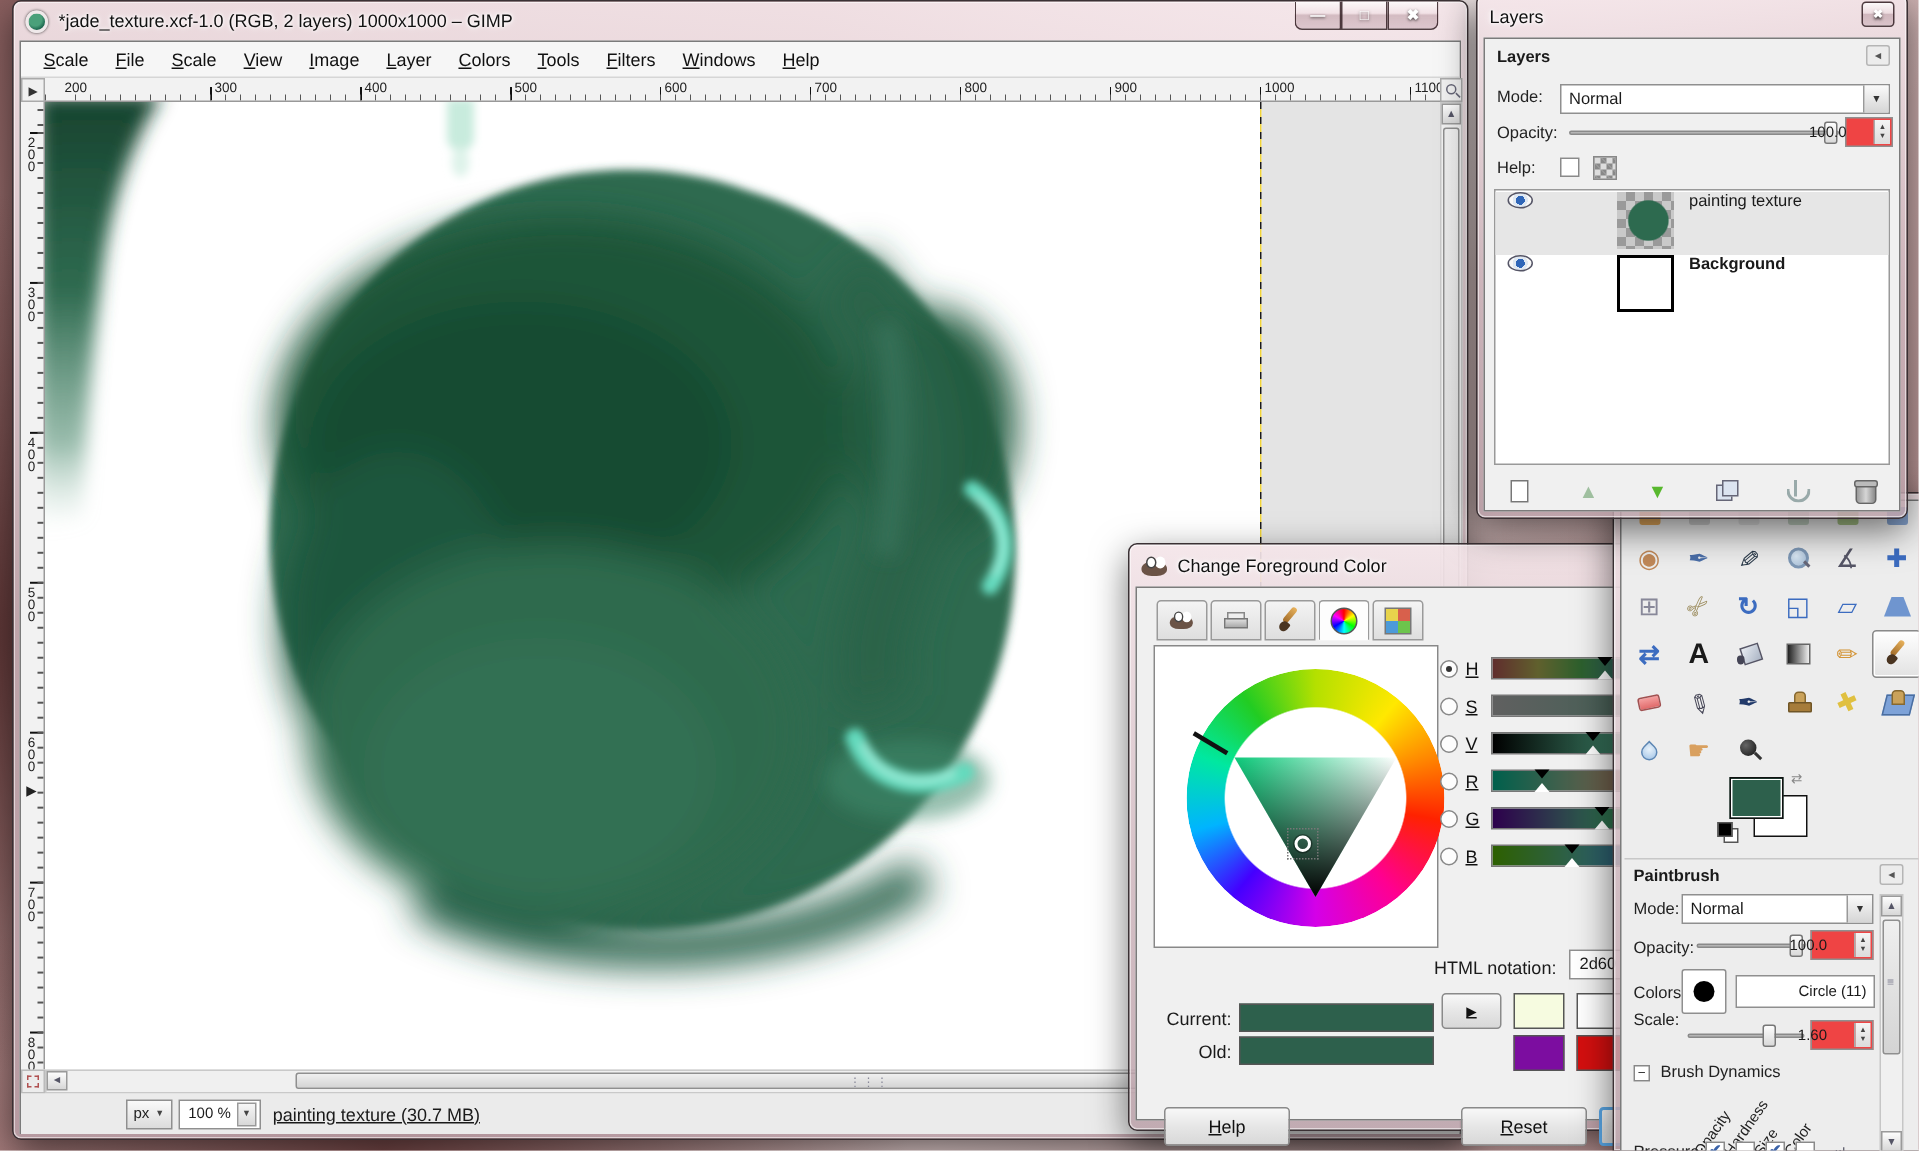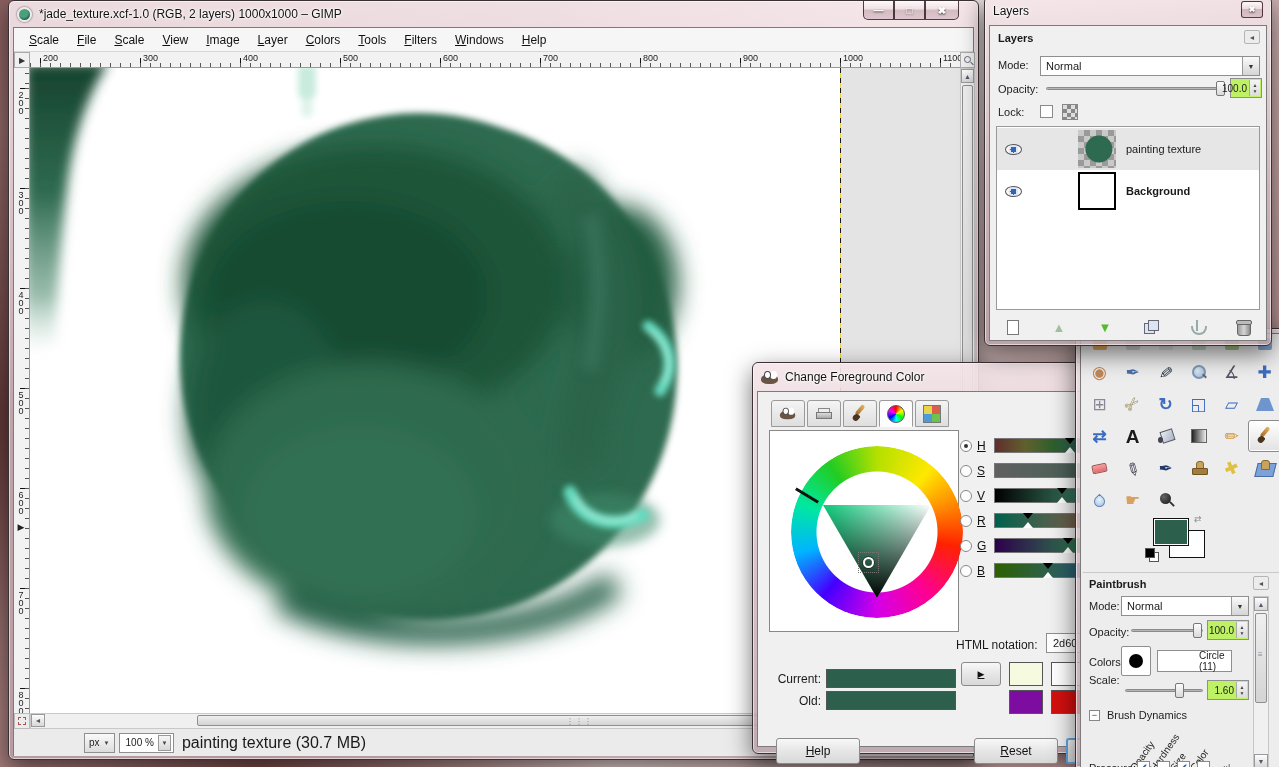--- a/index.html
+++ b/index.html
@@ -67,36 +67,36 @@
   .zoombox{ height:20px; border:1px solid #8f8f8f; background:#fff; display:flex; align-items:center; font-size:10px; padding:0 2px 0 6px; }
   .zoombox .dd{ width:13px; height:16px; margin-left:4px; background:linear-gradient(180deg,#f6f6f6,#d8d8d8); border:1px solid #999; font-size:6px; color:#444; display:flex;align-items:center;justify-content:center; }
 
   
   .glabel{ font-size:11px; color:#222; }
   .gcombo{ position:absolute; height:20px; background:#fff; border:1px solid #8f8f8f; font-size:11px; display:flex; align-items:center; padding-left:5px; }
   .gcombo .dbtn{ position:absolute; right:0; top:0; width:17px; height:18px; background:linear-gradient(180deg,#fafafa,#d5d5d5); border-left:1px solid #999; color:#333; font-size:7px; display:flex; align-items:center; justify-content:center; }
   .slider{ position:absolute; height:16px; }
   .slider .track{ position:absolute; left:0; right:0; top:7px; height:3px; background:#b5b5b5; border:1px solid #8a8a8a; border-radius:2px; }
   .slider .handle{ position:absolute; top:1px; width:9px; height:15px; background:linear-gradient(180deg,#fdfdfd,#d9d9d9); border:1px solid #777; border-radius:2px; }
-  .spin{ position:absolute; height:20px; background:#bef264; border:1px solid #8f8f8f; font-size:10px; display:flex; align-items:center; justify-content:flex-end; padding-right:14px; }
+  .spin{ position:absolute; height:20px; background:#ef4444; border:1px solid #8f8f8f; font-size:10px; display:flex; align-items:center; justify-content:flex-end; padding-right:30px; }
   .spin .ud{ position:absolute; right:1px; top:1px; width:11px; height:16px; display:flex; flex-direction:column; align-items:center; justify-content:space-between; font-size:5px; color:#444; background:linear-gradient(180deg,#f4f4f4,#dcdcdc); border-left:1px solid #aaa; padding:2px 0; }
   .cbox{ width:13px; height:13px; background:#fff; border:1px solid #8a8a8a; font-size:10px; line-height:11px; text-align:center; color:#3a62a8; font-weight:bold; }
   .radio{ width:12px; height:12px; border-radius:50%; border:1px solid #888; background:#fdfdfd; position:relative; }
   .radio.sel::after{ content:""; position:absolute; left:3px; top:3px; width:4px; height:4px; border-radius:50%; background:#333; }
   .gbtn{ background:linear-gradient(180deg,#f8f8f8,#e6e6e6 50%,#d8d8d8); border:1px solid #8a8a8a; border-radius:3px; font-size:12px; color:#111; display:flex; align-items:center; justify-content:center; }
   .gbtn span::first-letter{ text-decoration:underline; }
   .collapse-btn{ position:absolute; width:16px; height:14px; background:#ececec; border:1px solid #b5b5b5; border-radius:2px; font-size:7px; color:#555; display:flex; align-items:center; justify-content:center; }
 
   
   #layers-win{ left:984px; top:-4px; width:288px; height:350px; }
   #lw-client{ left:4px; top:28px; width:278px; height:316px; background:#f0f0f0; }
   .lw-head{ position:absolute; left:8px; top:6px; font-weight:bold; font-size:11px; }
   .eye{ position:relative; width:17px; height:11px; border-radius:50%; border:1px solid #556; background:radial-gradient(circle at 50% 50%, #2f66b8 0 3px, #dfe8f2 3px 5px, #f8f8f8 5px); }
   .layer-list{ position:absolute; left:6px; top:100px; width:264px; height:184px; background:#fff; border:1px solid #999; }
-  .layer-row{ position:absolute; left:0; width:100%; height:42px; display:flex; align-items:center; }
+  .layer-row{ position:absolute; left:0; width:100%; height:42px; display:flex; align-items:flex-start; }
   .thumb{ width:38px; height:38px; margin-left:56px; }
   .thumb.checker{
      background-image:
        radial-gradient(circle at 55% 50%, #2d6a4f 0 13px, rgba(0,0,0,0) 14px),
        linear-gradient(45deg,#9a9a9a 25%,transparent 25%,transparent 75%,#9a9a9a 75%),
        linear-gradient(45deg,#9a9a9a 25%,transparent 25%,transparent 75%,#9a9a9a 75%);
      background-color:#c9c9c9; background-size:100% 100%,12px 12px,12px 12px; background-position:0 0,0 0,6px 6px; }
   .thumb.white{ background:#fff; border:2px solid #000; }
   .layer-name{ margin-left:10px; font-size:11px; }
   .lw-foot{ position:absolute; left:6px; top:288px; width:264px; height:26px; display:flex; gap:20px; align-items:center; padding-left:4px; }
@@ -319,21 +319,21 @@
 
     <div class="statusbar">
       <div class="combo" style="margin-left:70px;">
         <span>px</span>
         <span class="arr">▼</span>
       </div>
       <div class="zoombox" style="margin-left:4px;">
         <span>100 %</span>
         <span class="dd">▼</span>
       </div>
-      <span style="margin-left:8px;font-size:16px;">painting texture (30.7 MB)</span>
+      <span style="margin-left:8px;font-size:12px;text-decoration:underline;">painting texture (30.7 MB)</span>
     </div>
   </div>
 </div>
 
 <div class="win" id="layers-win" style="z-index:4;">
   <div class="titlebar" style="height:28px;">
     <span class="ttl">Layers</span>
   </div>
   <div class="wbtn" style="position:absolute;right:8px;top:4px;width:22px;height:17px;border-radius:3px;border-top:1px solid rgba(50,30,35,.85);font-size:8px;">✖</div>
   <div class="client" id="lw-client">
@@ -352,21 +352,21 @@
       <div class="handle" style="left:170px;"></div>
     </div>
     <div class="spin" style="left:240px;top:52px;width:32px;">
       <span>100.0</span>
       <span class="ud">
           <i style="font-style:normal">▲</i>
           <i style="font-style:normal">▼</i>
         </span>
     </div>
 
-    <span class="glabel" style="position:absolute;left:8px;top:80px;">Lock:</span>
+    <span class="glabel" style="position:absolute;left:8px;top:80px;">Help:</span>
     <div class="cbox" style="position:absolute;left:50px;top:79px;"></div>
     <div class="checker16" style="position:absolute;left:72px;top:78px;"></div>
 
     <div class="layer-list">
       <div class="layer-row" style="top:1px;background:#e6e6e6;">
         <span class="eye" style="margin-left:8px;"></span>
         <div class="thumb checker"></div>
         <span class="layer-name">painting texture</span>
       </div>
       <div class="layer-row" style="top:43px;">
@@ -680,21 +680,21 @@
       <span class="ud">
           <i style="font-style:normal">▲</i>
           <i style="font-style:normal">▼</i>
         </span>
     </div>
 
     <span class="glabel" style="position:absolute;left:8px;top:322px;">Colors:</span>
     <div style="position:absolute;left:40px;top:312px;width:30px;height:30px;background:#fff;border:1px solid #8f8f8f;border-radius:2px;">
       <span style="position:absolute;left:7px;top:7px;width:14px;height:14px;border-radius:50%;background:#000;"></span>
     </div>
-    <div class="gcombo" style="left:76px;top:316px;width:75px;height:22px;padding-left:41px;">
+    <div class="gcombo" style="left:76px;top:316px;width:93px;height:22px;padding-left:41px;">
       <span style="font-size:10px;">Circle (11)</span>
     </div>
 
     <span class="glabel" style="position:absolute;left:8px;top:340px;">Scale:</span>
     <div class="slider" style="left:44px;top:348px;width:78px;">
       <div class="track"></div>
       <div class="handle" style="left:50px;"></div>
     </div>
     <div class="spin" style="left:126px;top:346px;width:42px;">
       <span>1.60</span>

